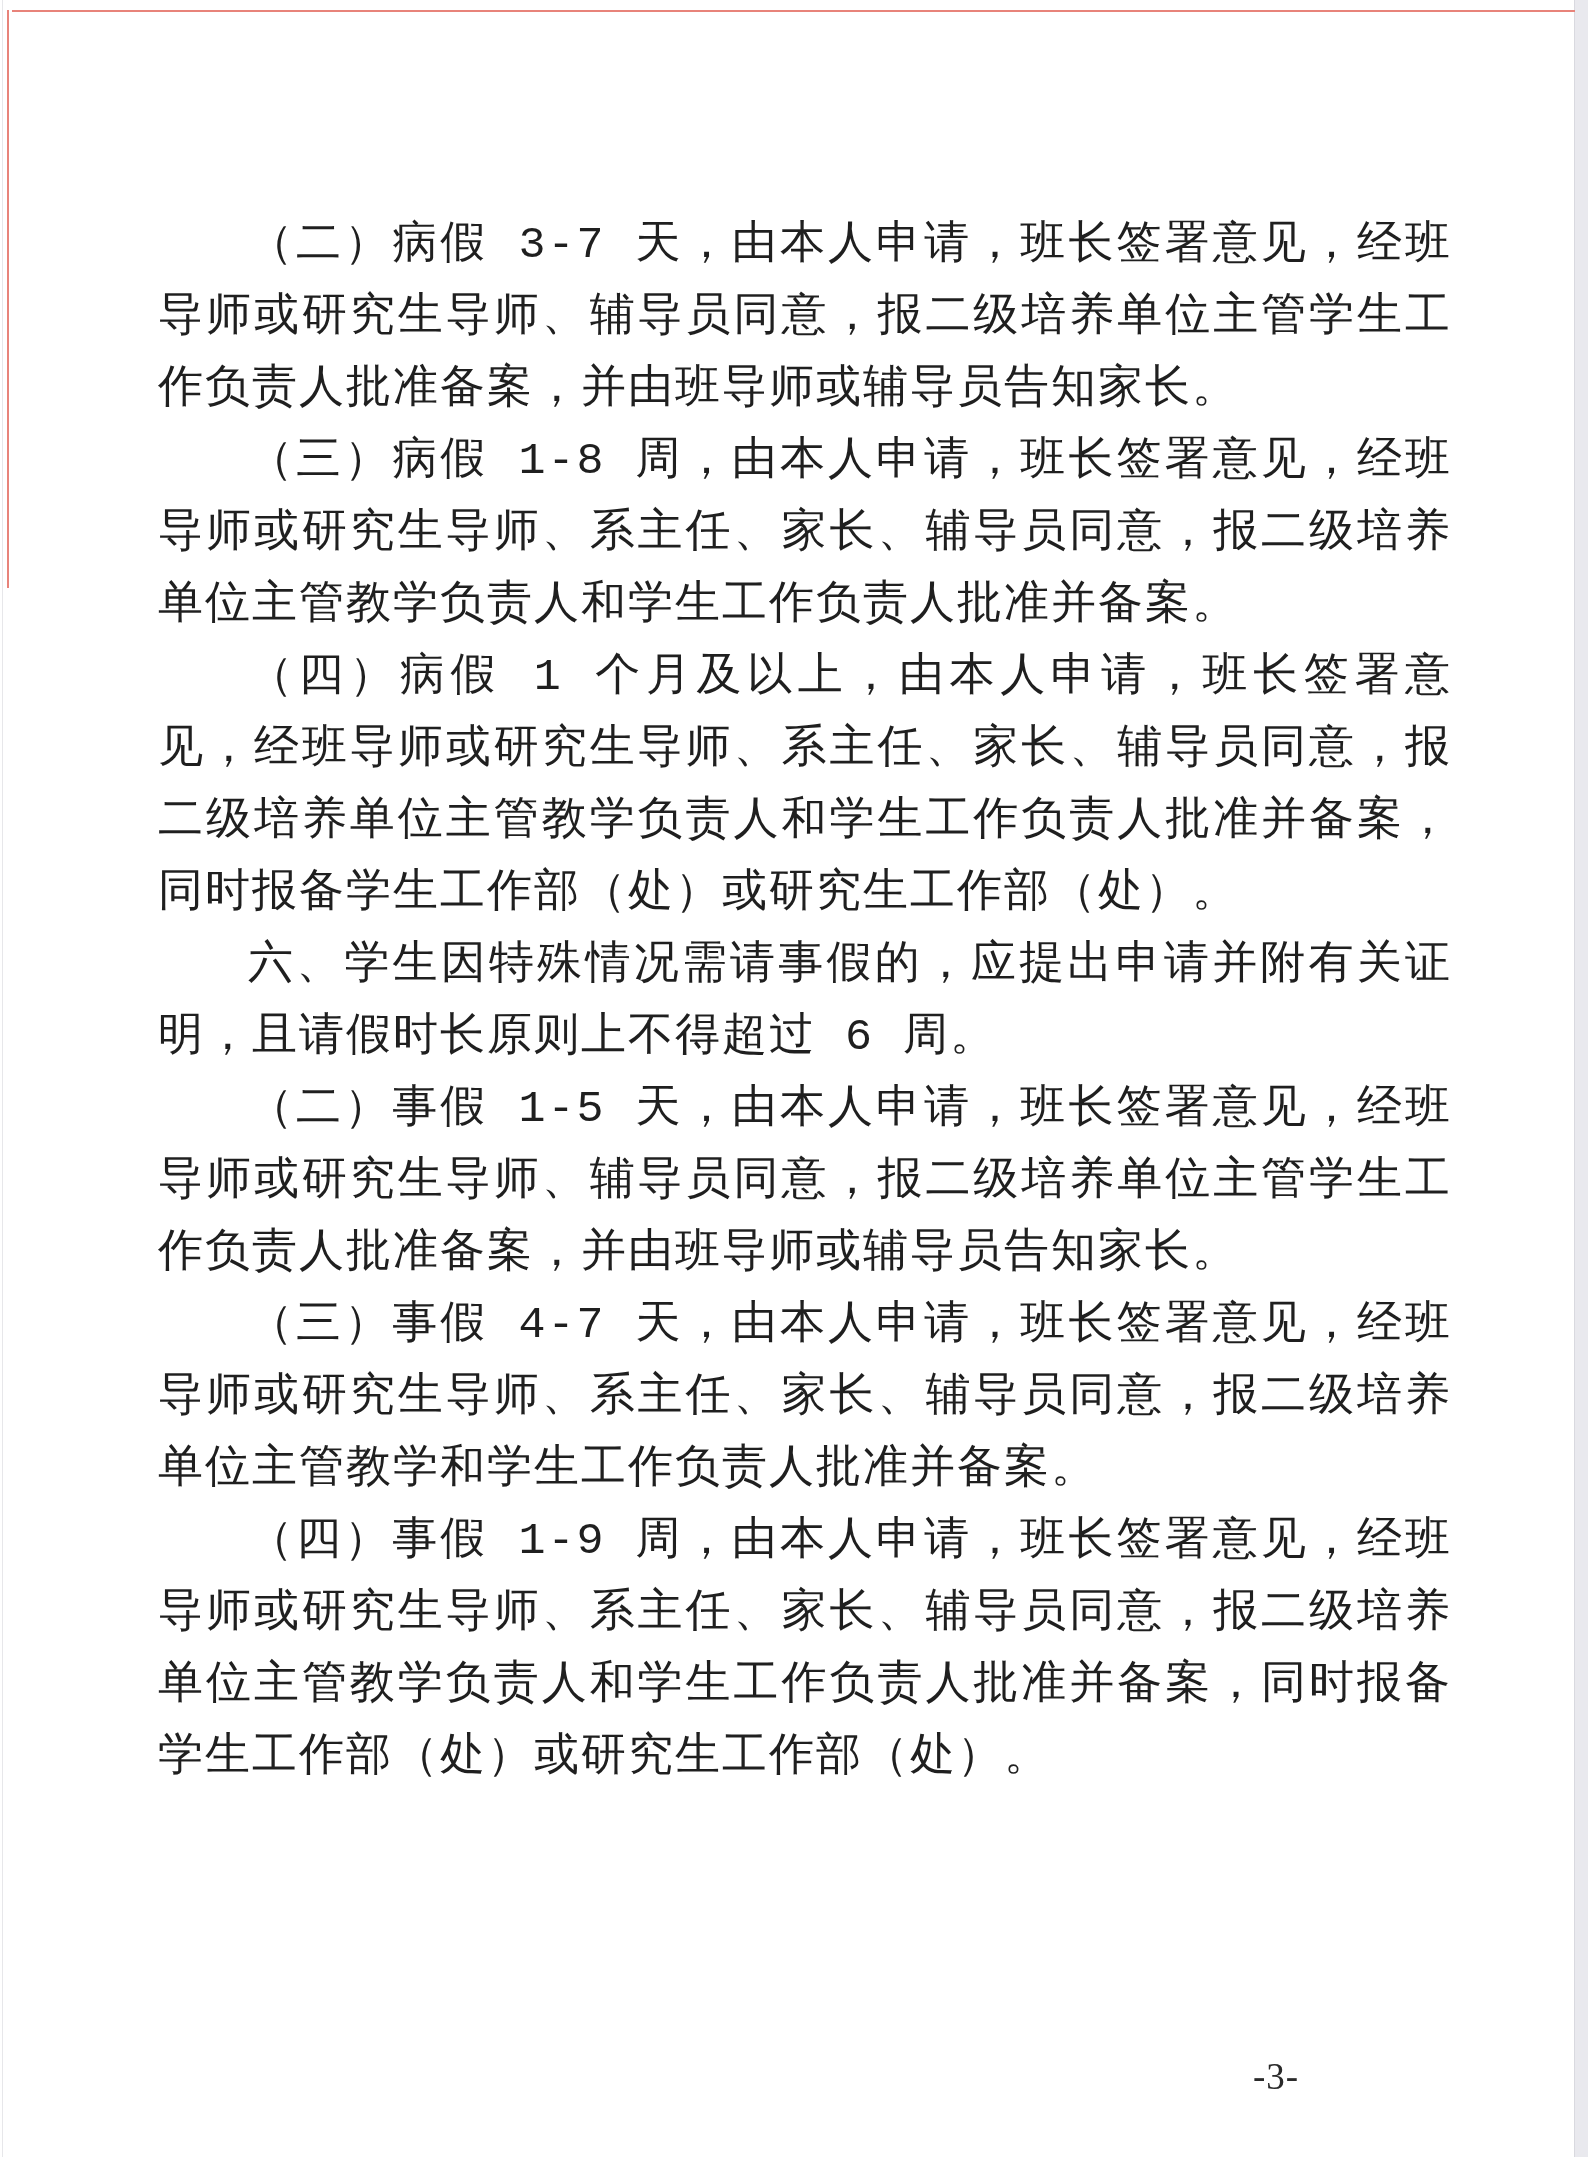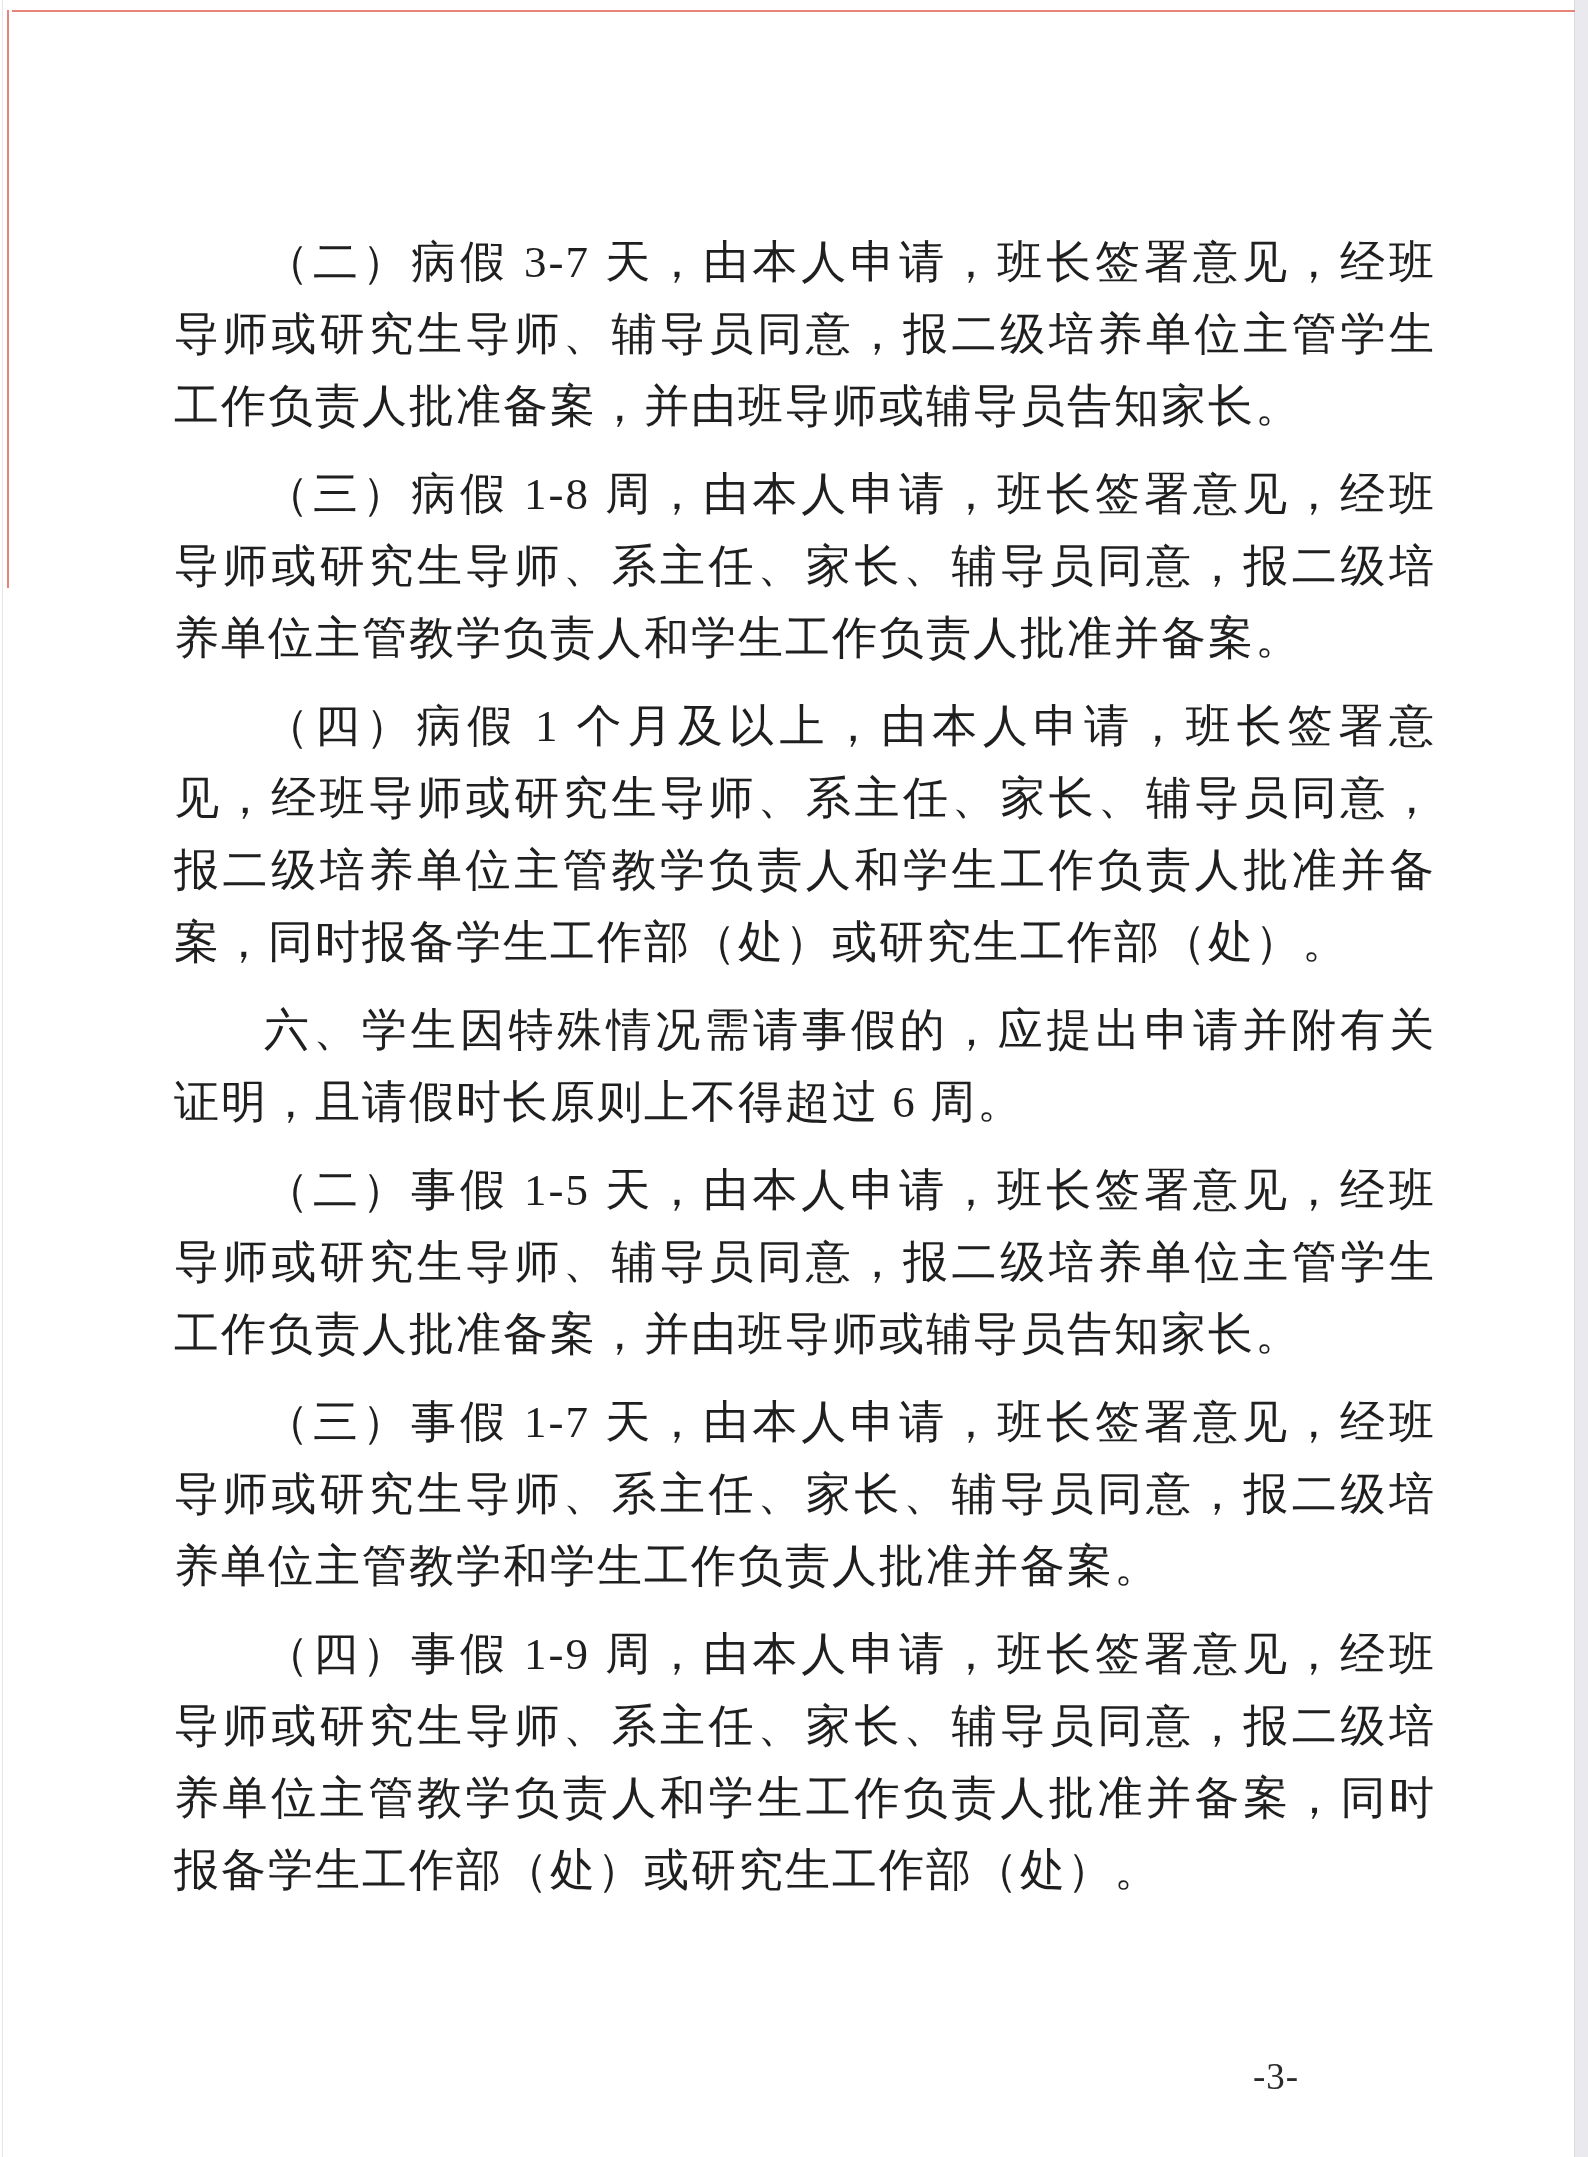--- a/index.html
+++ b/index.html
@@ -55,22 +55,23 @@
     left: 158px;
     top: 210px;
     width: 1294px;
     color: var(--text, #1f1f1f);
     font-size: 45px;
     line-height: 72px;
     letter-spacing: 2px;
     text-align: justify;
   }
   .body-text p {
-    margin: 16px;
+    margin: 0;
     text-indent: 2em;
+    font-family: Liberation Mono, monospace;
   }
   .page-number {
     position: absolute;
     left: 1253px;
     top: 2055px;
     color: #2a2a2a;
     font-size: 37px;
     letter-spacing: 1px;
   }
 </style>
@@ -81,17 +82,17 @@
 <div class="edge-right"></div>
 <div class="artifact-top"></div>
 <div class="artifact-left"></div>
 
 <main class="body-text">
   <p>（二）病假 3-7 天，由本人申请，班长签署意见，经班导师或研究生导师、辅导员同意，报二级培养单位主管学生工作负责人批准备案，并由班导师或辅导员告知家长。</p>
   <p>（三）病假 1-8 周，由本人申请，班长签署意见，经班导师或研究生导师、系主任、家长、辅导员同意，报二级培养单位主管教学负责人和学生工作负责人批准并备案。</p>
   <p>（四）病假 1 个月及以上，由本人申请，班长签署意见，经班导师或研究生导师、系主任、家长、辅导员同意，报二级培养单位主管教学负责人和学生工作负责人批准并备案，同时报备学生工作部（处）或研究生工作部（处）。</p>
   <p>六、学生因特殊情况需请事假的，应提出申请并附有关证明，且请假时长原则上不得超过 6 周。</p>
   <p>（二）事假 1-5 天，由本人申请，班长签署意见，经班导师或研究生导师、辅导员同意，报二级培养单位主管学生工作负责人批准备案，并由班导师或辅导员告知家长。</p>
-  <p>（三）事假 1-7 天，由本人申请，班长签署意见，经班导师或研究生导师、系主任、家长、辅导员同意，报二级培养单位主管教学和学生工作负责人批准并备案。</p>
+  <p>（三）事假 4-7 天，由本人申请，班长签署意见，经班导师或研究生导师、系主任、家长、辅导员同意，报二级培养单位主管教学和学生工作负责人批准并备案。</p>
   <p>（四）事假 1-9 周，由本人申请，班长签署意见，经班导师或研究生导师、系主任、家长、辅导员同意，报二级培养单位主管教学负责人和学生工作负责人批准并备案，同时报备学生工作部（处）或研究生工作部（处）。</p>
 </main>
 
 <div class="page-number">-3-</div>
 
 </body></html>

